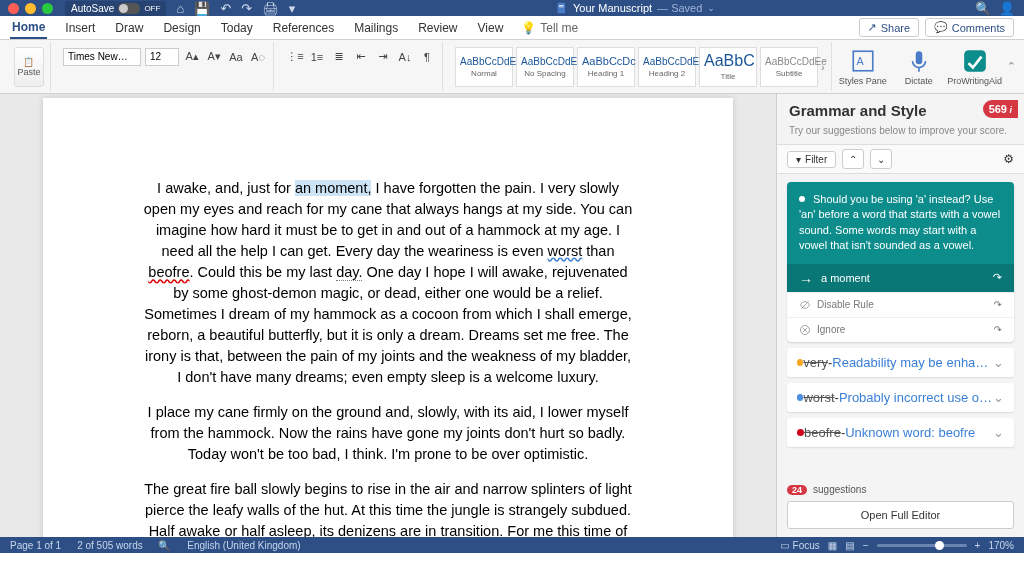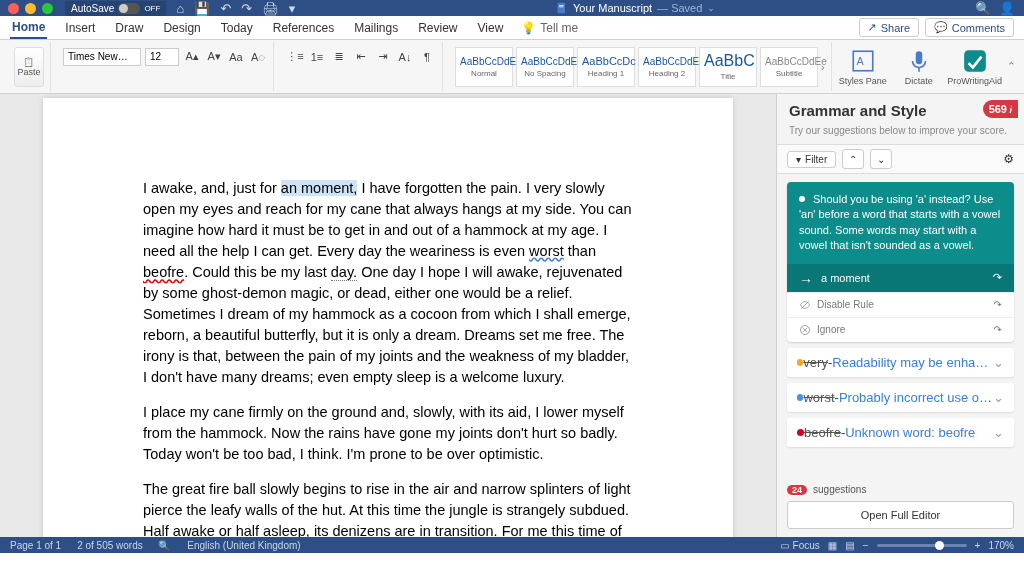--- a/index.html
+++ b/index.html
@@ -34,21 +34,21 @@
 .stylecard{border:1px solid #ddd;background:#fff;padding:2px 4px;text-align:center;font-size:8px;width:58px;height:40px;display:flex;flex-direction:column;justify-content:center;}
 .stylecard .samp{font-size:10px;color:#1a5599;}
 .stylecard .samp.big{font-size:16px;}
 .stylecard .lbl{font-size:8px;color:#666;margin-top:2px;}
 .bigbtn{display:flex;flex-direction:column;align-items:center;justify-content:center;width:50px;font-size:9px;gap:2px;}
 .bigbtn .ico{width:26px;height:26px;}
 
 .workspace{display:flex;height:443px;}
 .docarea{flex:1;background:#e9e9e9;overflow:hidden;position:relative;display:flex;justify-content:center;}
 .page{background:#fff;width:690px;min-height:100%;margin-top:4px;box-shadow:0 0 6px rgba(0,0,0,.15);padding:80px 100px 20px 100px;font-family:'Times New Roman',serif;font-size:14.5px;line-height:1.45;color:#000;}
-.page p{margin-bottom:14px;text-align:left;}
+.page p{margin-bottom:14px;text-align:center;}
 .hl{background:#cde3f6;}
 .sq{text-decoration:underline wavy #d00;text-decoration-skip-ink:none;}
 .sqb{text-decoration:underline wavy #3a7fd6;text-decoration-skip-ink:none;}
 .dotu{border-bottom:1px dotted #777;}
 
 .sidepane{width:248px;background:#f4f4f4;border-left:1px solid #d0d0d0;display:flex;flex-direction:column;max-height:443px;overflow:hidden;}
 .sp-titlebar{background:#e6e6e6;height:20px;display:flex;align-items:center;padding:0 8px;font-size:10px;color:#444;justify-content:space-between;}
 .closex{width:14px;height:14px;border-radius:50%;background:#aaa;color:#fff;display:flex;align-items:center;justify-content:center;font-size:10px;}
 .sp-head{padding:8px 12px 6px;position:relative;}
 .sp-head h2{font-size:15px;font-weight:600;color:#333;}

